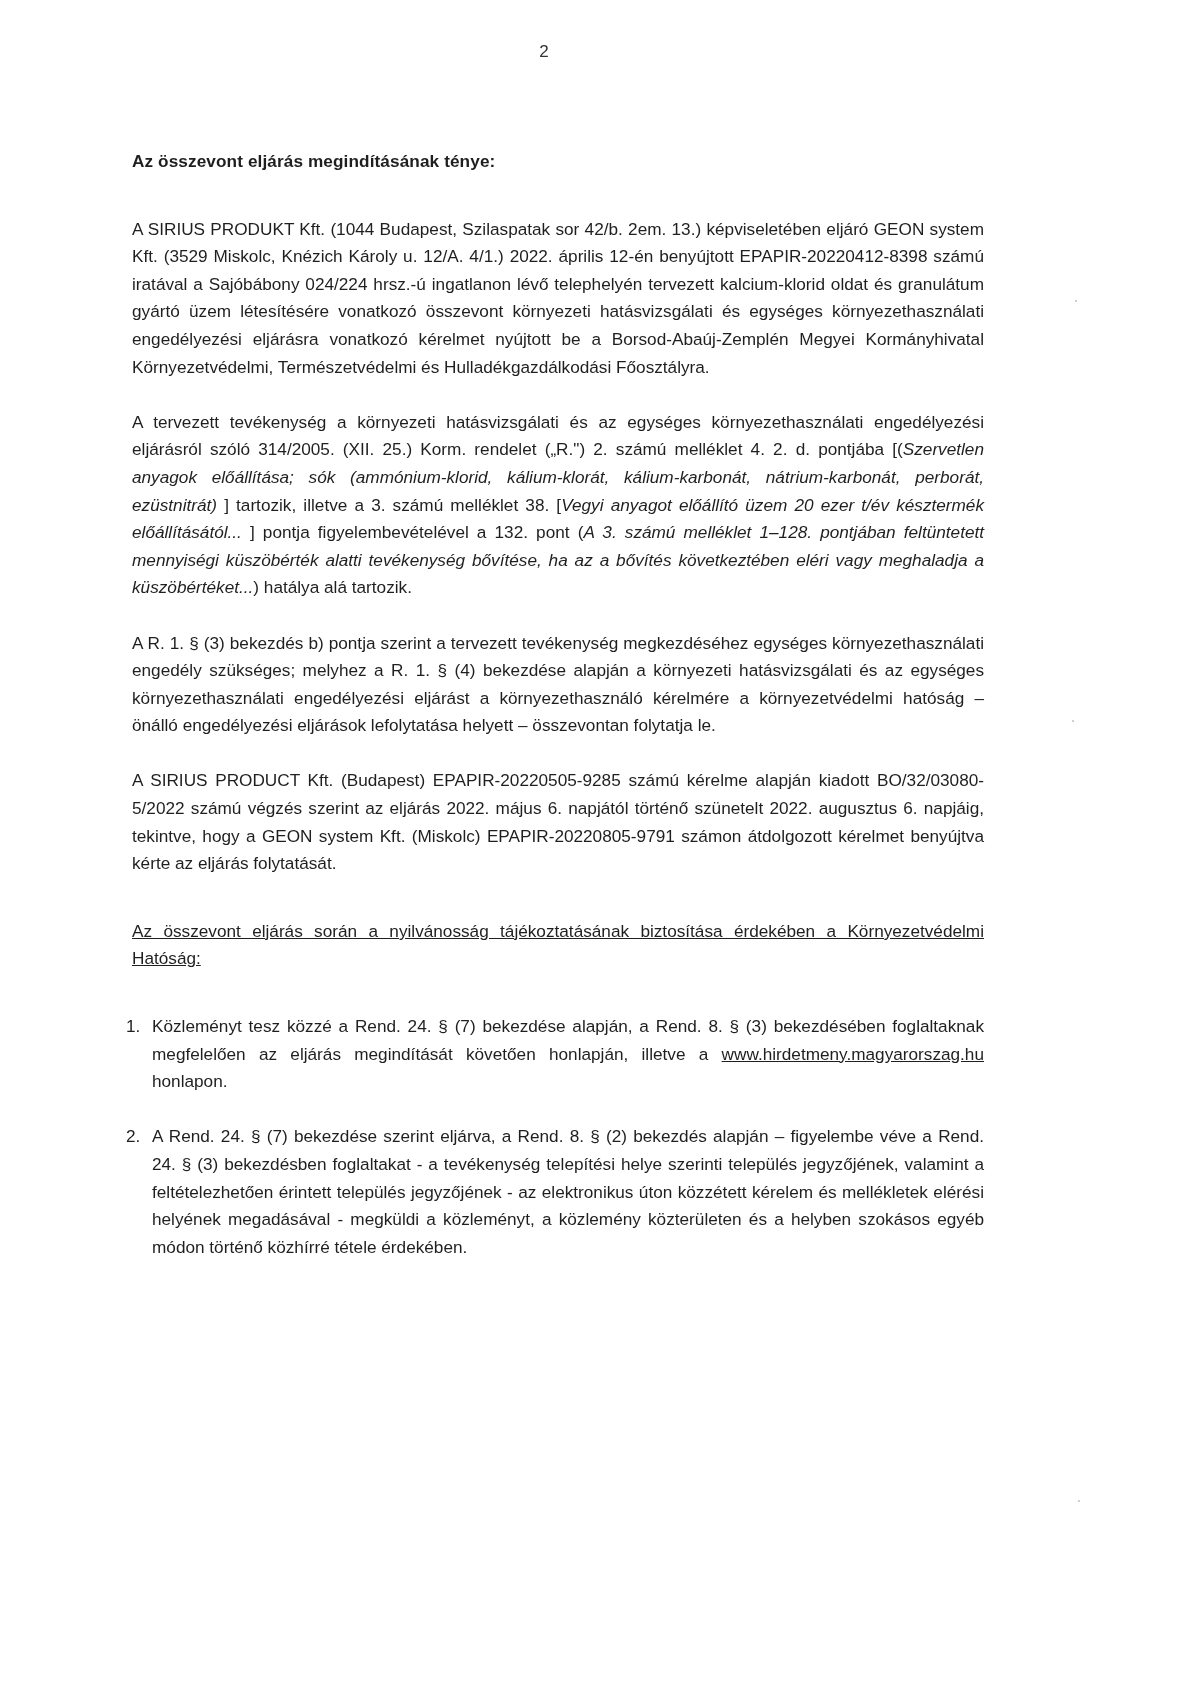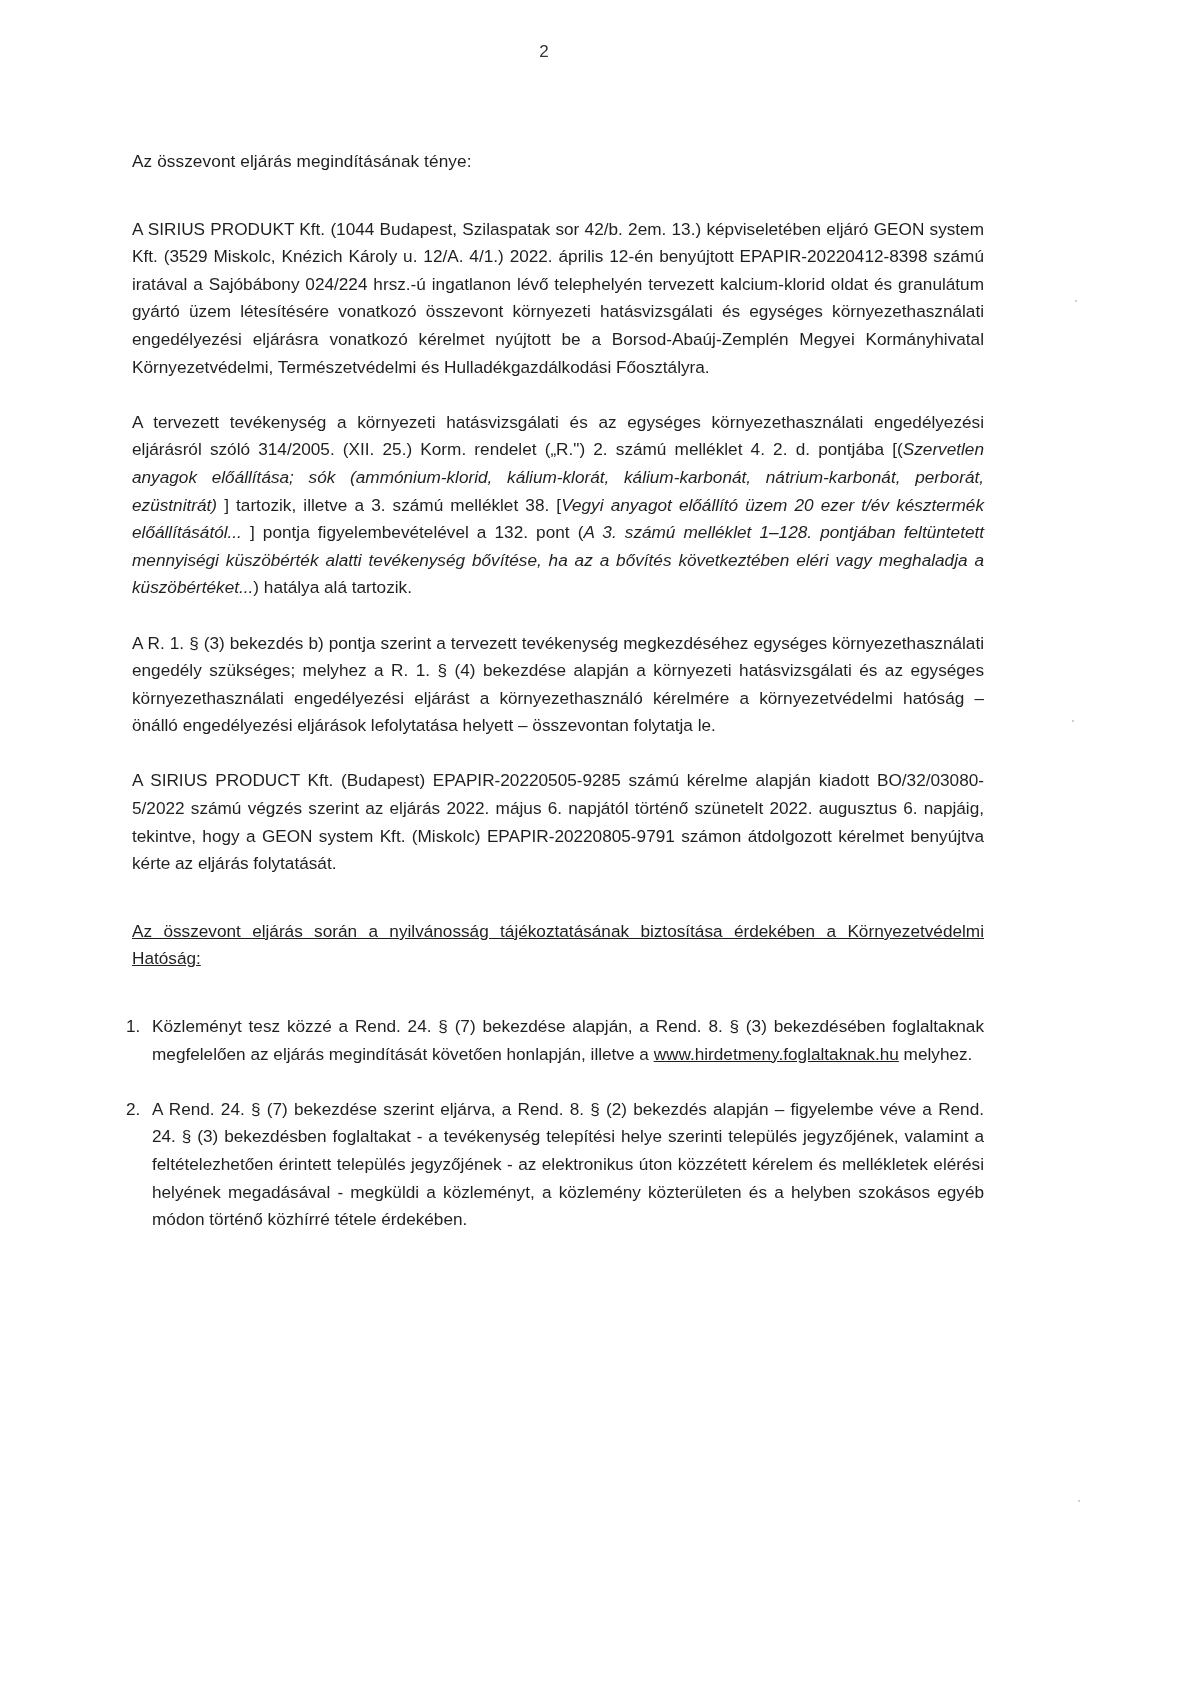--- a/index.html
+++ b/index.html
@@ -8,21 +8,21 @@
       font-family: "Liberation Sans", sans-serif; color: #1f1f1f;
     }
     .page-number {
       position: absolute; top: 42px; left: 0; width: 1088px; text-align: center;
       font-size: 17px; color: #333;
     }
     .content {
       position: absolute; left: 132px; top: 148px; width: 852px;
       font-size: 17.2px; line-height: 27.6px;
     }
-    .heading { font-weight: normal; margin: 0 0 40px 0; letter-spacing: 0.1px; }
+    .heading { font-weight: bold; margin: 0 0 40px 0; letter-spacing: 0.1px; }
     p { margin: 0 0 27.6px 0; text-align: justify; }
     p.gap-lg { margin-bottom: 40px; }
     .u { text-decoration: underline; }
     i { font-style: italic; }
     ol { margin: 0; padding: 0; list-style: none; }
     ol li { position: relative; padding-left: 20px; margin-bottom: 27.6px; text-align: justify; }
     ol li .num { position: absolute; left: -6px; top: 0; }
     .link { text-decoration: underline; color: #1f1f1f; }
     .scan-mark { position: absolute; width: 2px; height: 2px; background: #cfcfcf; }
   </style>
@@ -43,21 +43,21 @@
   <p>A R. 1. § (3) bekezdés b) pontja szerint a tervezett tevékenység megkezdéséhez egységes környezethasználati engedély szükséges; melyhez a R. 1. § (4) bekezdése alapján a környezeti hatásvizsgálati és az egységes környezethasználati engedélyezési eljárást a környezethasználó kérelmére a környezetvédelmi hatóság – önálló engedélyezési eljárások lefolytatása helyett – összevontan folytatja le.</p>
 
 
   <p class="gap-lg">A SIRIUS PRODUCT Kft. (Budapest) EPAPIR-20220505-9285 számú kérelme alapján kiadott BO/32/03080-5/2022 számú végzés szerint az eljárás 2022. május 6. napjától történő szünetelt 2022. augusztus 6. napjáig, tekintve, hogy a GEON system Kft. (Miskolc) EPAPIR-20220805-9791 számon átdolgozott kérelmet benyújtva kérte az eljárás folytatását.</p>
 
   <p class="u gap-lg">Az összevont eljárás során a nyilvánosság tájékoztatásának biztosítása érdekében a Környezetvédelmi Hatóság:</p>
 
   <ol>
     <li>
       <span class="num">1.</span>
-      <span>Közleményt tesz közzé a Rend. 24. § (7) bekezdése alapján, a Rend. 8. § (3) bekezdésében foglaltaknak megfelelően az eljárás megindítását követően honlapján, illetve a </span><a class="link">www.hirdetmeny.foglaltaknak.hu</a><span> melyhez.</span>
+      <span>Közleményt tesz közzé a Rend. 24. § (7) bekezdése alapján, a Rend. 8. § (3) bekezdésében foglaltaknak megfelelően az eljárás megindítását követően honlapján, illetve a </span><a class="link">www.hirdetmeny.magyarorszag.hu</a><span> honlapon.</span>
     </li>
     <li>
       <span class="num">2.</span>
       <span>A Rend. 24. § (7) bekezdése szerint eljárva, a Rend. 8. § (2) bekezdés alapján – figyelembe véve a Rend. 24. § (3) bekezdésben foglaltakat - a tevékenység telepítési helye szerinti település jegyzőjének, valamint a feltételezhetően érintett település jegyzőjének - az elektronikus úton közzétett kérelem és mellékletek elérési helyének megadásával - megküldi a közleményt, a közlemény közterületen és a helyben szokásos egyéb módon történő közhírré tétele érdekében.</span>
     </li>
   </ol>
 </div>
 
 <div class="scan-mark" style="left:1075px; top:300px;"></div>
 <div class="scan-mark" style="left:1072px; top:720px;"></div>

